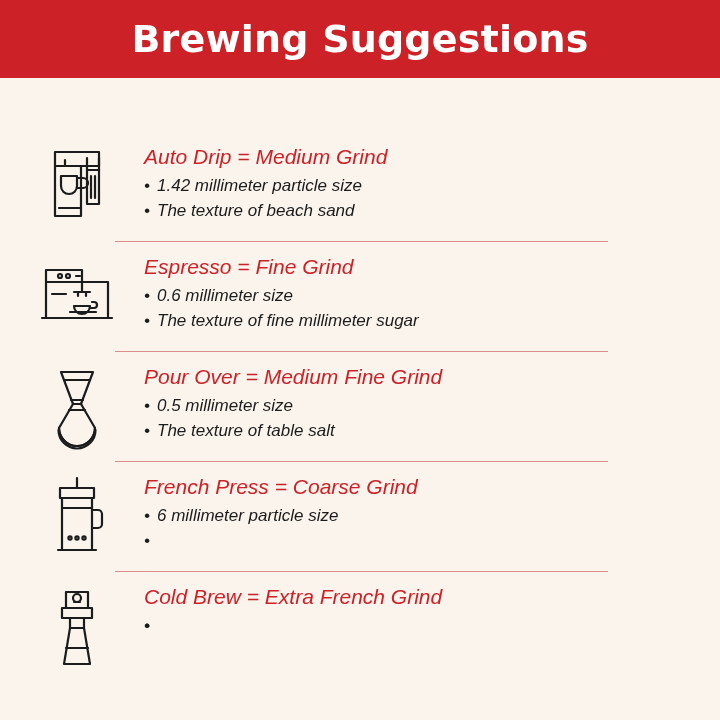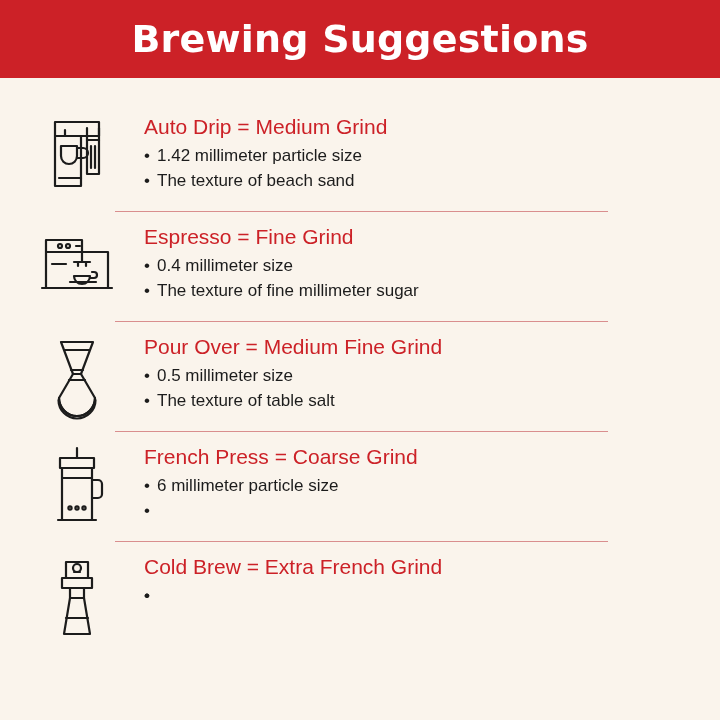--- a/index.html
+++ b/index.html
@@ -13,20 +13,21 @@
     font-family: "Liberation Sans", sans-serif;
     overflow: hidden;
   }
   .page {
     width: 720px;
     height: 720px;
     position: relative;
     background: #faf4ec;
     display: flex;
     flex-direction: column;
+    gap: 30px;
   }
   .header {
     background: #cc2127;
     height: 78px;
     display: flex;
     align-items: center;
     justify-content: center;
     flex: none;
   }
   .header-title {
@@ -35,20 +36,21 @@
     font-weight: bold;
     letter-spacing: 0.2px;
     line-height: 1;
     font-family: "DejaVu Sans", sans-serif;
   }
   .list {
     flex: 1 1 auto;
     padding: 24px 0 0 0;
     display: flex;
     flex-direction: column;
+    font-style: italic;
   }
   .row {
     display: flex;
     align-items: flex-start;
     padding: 6px 0 6px 0;
     position: relative;
     height: 110px;
     box-sizing: border-box;
   }
   .row .divider {
@@ -155,21 +157,21 @@
           <path d="M48 36 V40"></path>
           <path d="M36 50 h16 a8 8 0 0 1 -16 0 Z"></path>
           <path d="M52 52 h4 a3 3 0 0 0 0 -6 h-2"></path>
           <path d="M32 56 H58"></path>
           <path d="M14 38 H28"></path>
         </svg>
       </div>
       <div class="text-cell">
         <div class="row-title">Espresso = Fine Grind</div>
         <ul class="bullets">
-          <li><span class="dot">•</span><span>0.4 millimeter size</span></li>
+          <li><span class="dot">•</span><span>0.6 millimeter size</span></li>
           <li><span class="dot">•</span><span>The texture of fine millimeter sugar</span></li>
         </ul>
       </div>
       <div class="divider"></div>
     </div>
 
     <div class="row">
       <div class="icon-cell">
         <svg width="60" height="86" viewBox="0 0 60 86" fill="none" stroke="#1c1c1c" stroke-width="2.2" stroke-linecap="round" stroke-linejoin="round">
           <path d="M14 6 H46 L34 38 L26 38 Z"></path>

